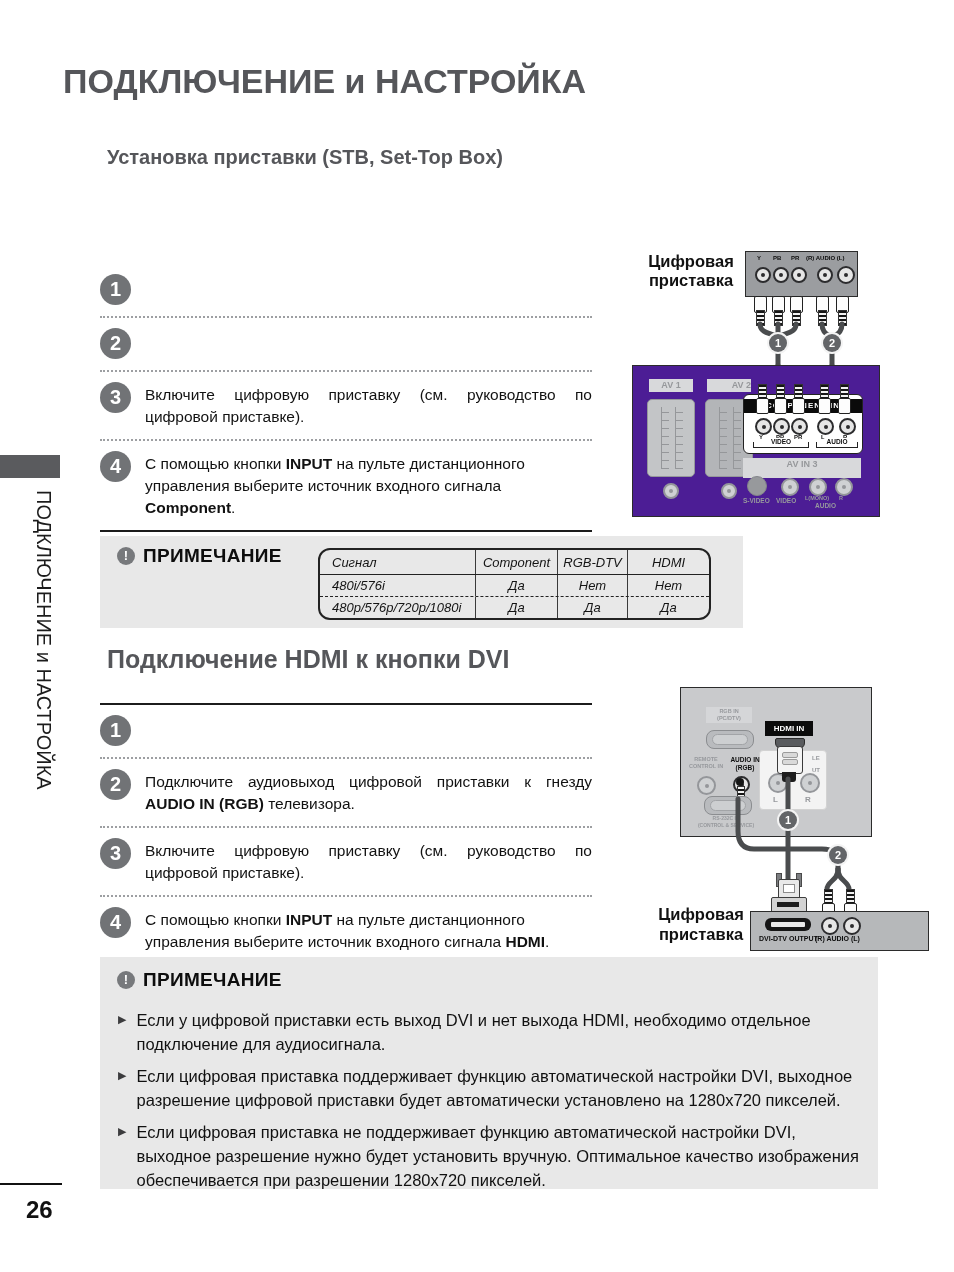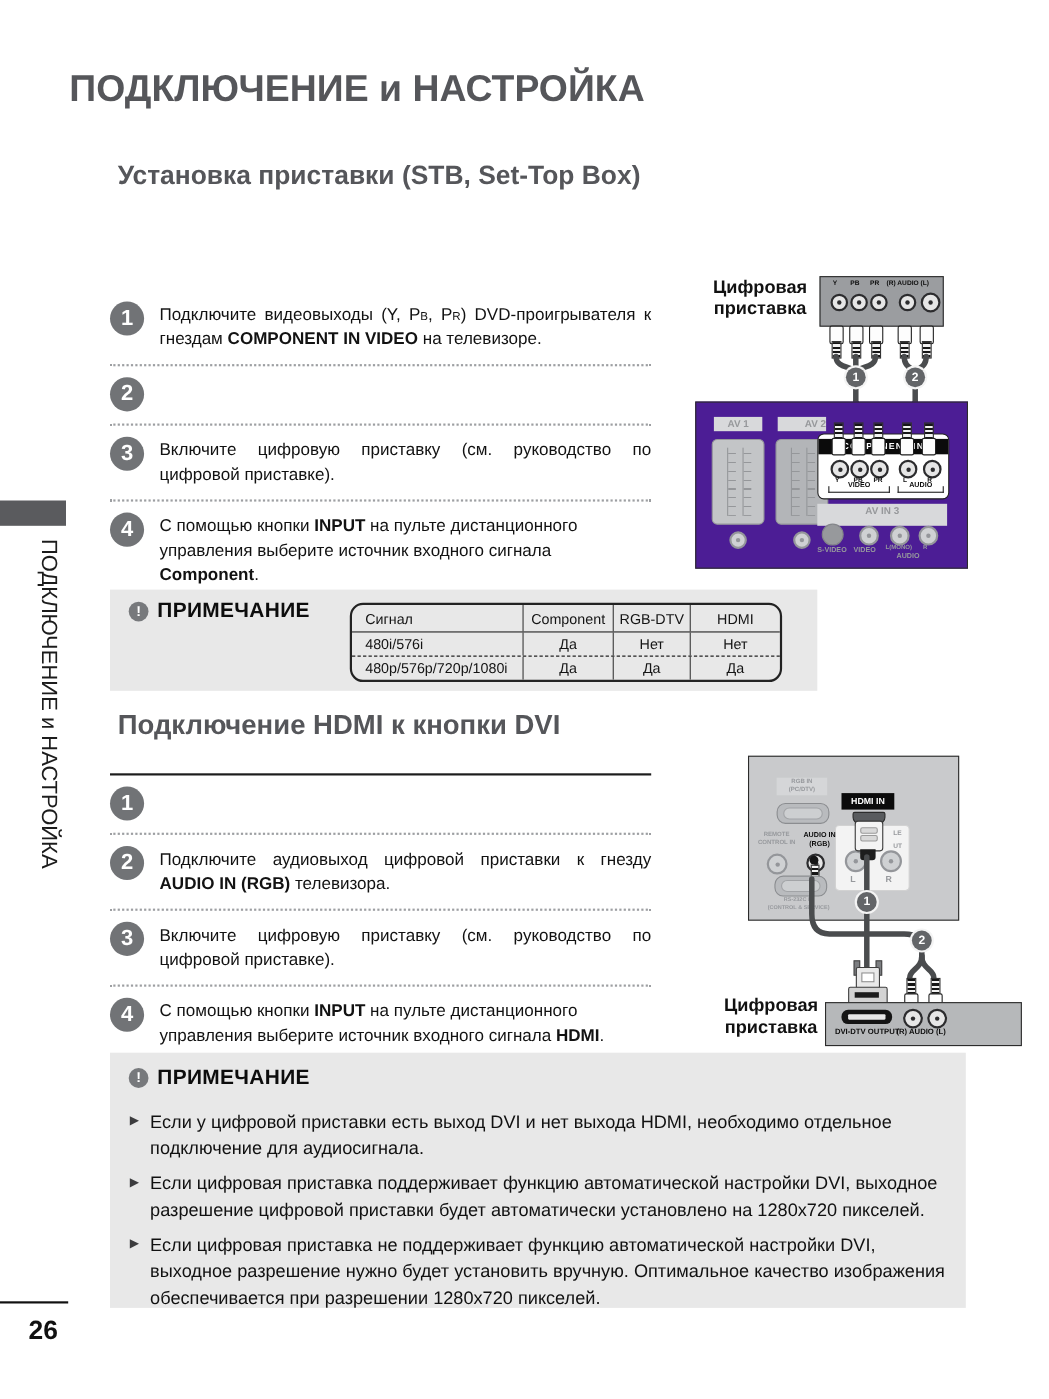--- a/index.html
+++ b/index.html
@@ -19,21 +19,21 @@
   .steptext .b{font-weight:bold;}
   .steptext .sc{font-size:68%;}
   
   .notebox{position:absolute;left:100px;background:#e8e8e8;}
   .notehead{position:absolute;display:flex;align-items:center;gap:8px;}
   .noteicon{width:18px;height:18px;border-radius:50%;background:#77797c;color:#fff;
             font-weight:bold;font-size:13px;line-height:18px;text-align:center;}
   .notelabel{font-size:19px;font-weight:bold;color:#0d0d0d;letter-spacing:.3px;}
   
   .sigtable{position:absolute;left:218px;top:12px;width:389px;border:2px solid #222;
-            border-radius:12px;overflow:hidden;}
+            border-radius:12px;overflow:hidden;font-style:italic;}
   .trow{display:grid;grid-template-columns:155px 82px 70px 1fr;}
   .trow > div{font-size:13px;display:flex;align-items:center;justify-content:center;}
   .trow > div:first-child{justify-content:flex-start;padding-left:12px;}
   .trow > div + div{border-left:1.5px solid #3a3a3a;}
   .thead{height:24px;border-bottom:1.5px solid #222;}
   .tr1{height:21px;border-bottom:1.5px dashed #222;}
   .tr2{height:21px;}
   
   .bullet{display:flex;gap:10px;margin-bottom:8px;}
   .bmark{color:#3c3c3e;font-size:11px;line-height:1;padding-top:5px;}
@@ -74,29 +74,28 @@
   .vga::after{content:"";position:absolute;left:5px;right:5px;top:3px;bottom:3px;
               background:#cdcfd1;border-radius:6px;border:1px solid #a2a4a7;}
   svg{position:absolute;left:0;top:0;}
 </style>
 </head>
 <body>
 
 <div id="page">
 
   <h1 class="abs" style="left:63px;top:62px;font-size:34px;">ПОДКЛЮЧЕНИЕ и НАСТРОЙКА</h1>
-  <h2 class="abs" style="left:107px;top:146px;font-size:24px;">Установка приставки (STB, Set-Top Box)</h2>
+  <h2 class="abs" style="left:107px;top:146px;font-size:20px;">Установка приставки (STB, Set-Top Box)</h2>
 
   <div class="sidetab"></div>
   <div class="sidetext">ПОДКЛЮЧЕНИЕ и НАСТРОЙКА</div>
 
   <div class="steps" style="top:264px;">
     <div class="step">
       <div class="stepnum">1</div>
-      <div class="steptext"><span>Подключите видеовыходы (Y, P</span><span class="sc">B</span><span>, P</span><span class="sc">R</span><span>) DVD-проигрывателя к гнездам </span><span class="b">COMPONENT IN VIDEO</span><span> на телевизоре.</span></div>
     </div>
     <div class="step">
       <div class="stepnum">2</div>
     </div>
     <div class="step">
       <div class="stepnum">3</div>
       <div class="steptext"><span>Включите цифровую приставку (см. руководство по цифровой приставке).</span></div>
     </div>
     <div class="step">
       <div class="stepnum">4</div>

